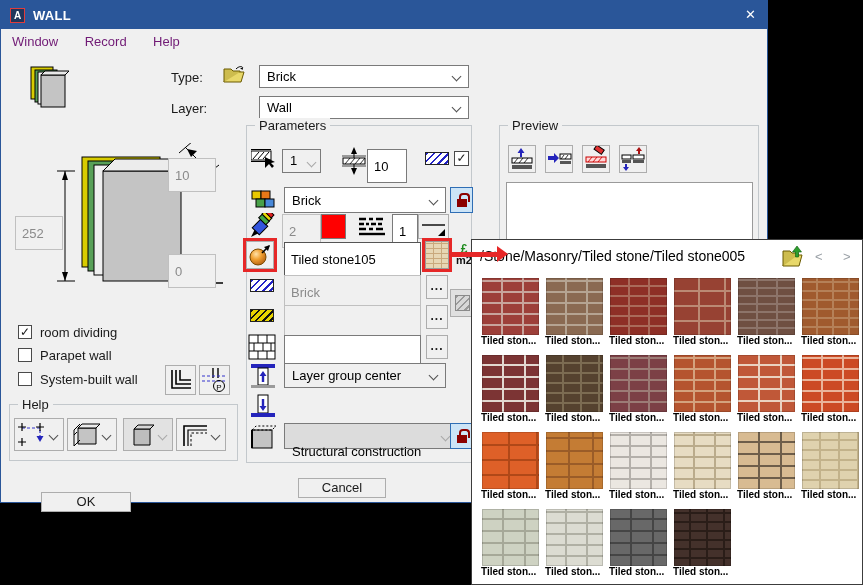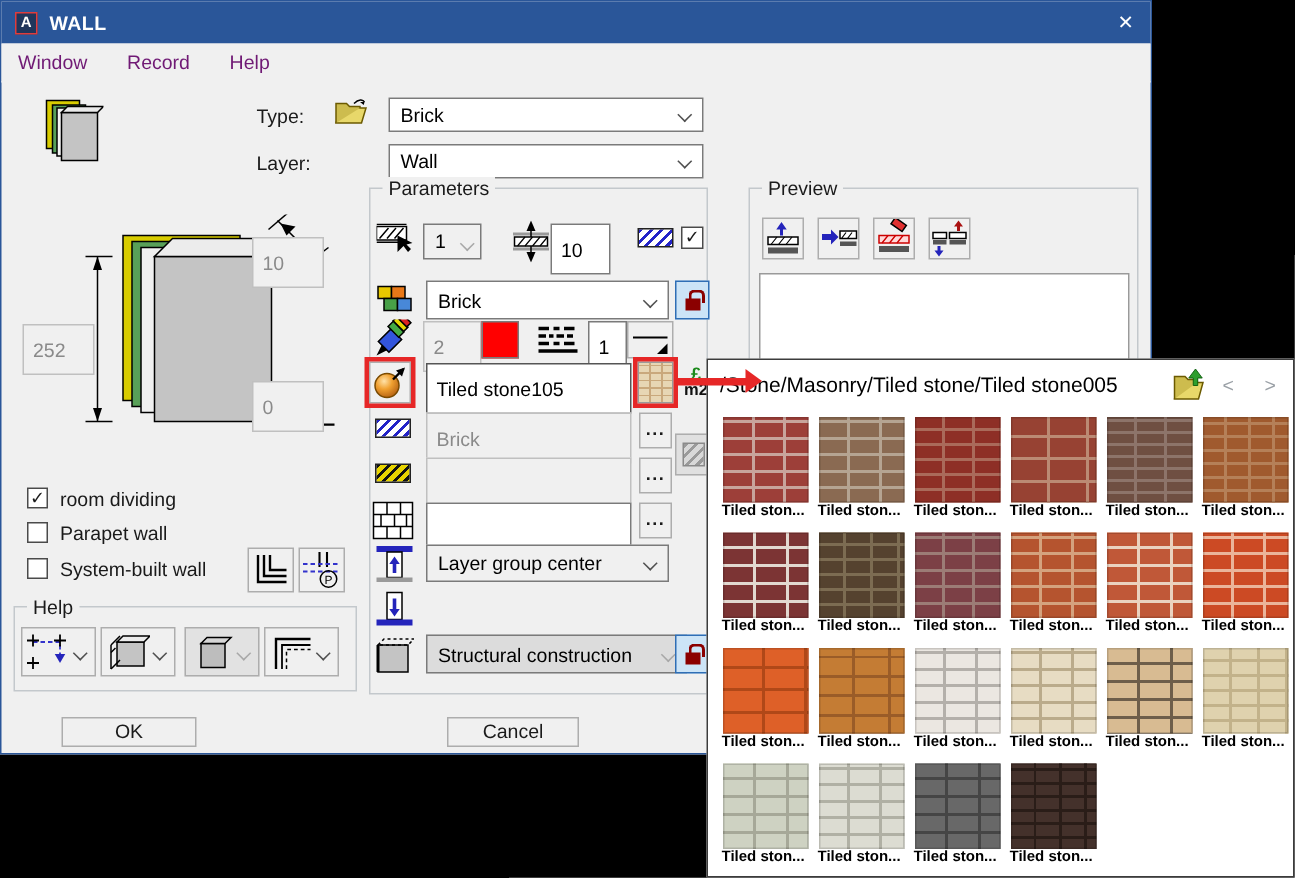--- a/index.html
+++ b/index.html
@@ -200,21 +200,21 @@
   </div>
   <div class="btn" style="left:175px;top:417px;width:50px;height:33px">
     <svg style="position:absolute;left:4px;top:3px" width="28" height="26" viewBox="0 0 28 26">
       <path d="M3 24 L3 4 L26 4" fill="none" stroke="#000" stroke-width="1.6"></path>
       <path d="M7 24 L7 8 L26 8" fill="none" stroke="#000" stroke-width="1.2"></path>
       <path d="M10 24 L10 11 L26 11" fill="none" stroke="#000" stroke-width="1" stroke-dasharray="2.5 2"></path>
     </svg>
     <span class="chev" style="right:6px;top:13px"></span>
   </div>
 
-  <div class="btn" style="left:40px;top:477px;width:90px;height:20px;font-size:13px;line-height:18px">OK</div>
+  <div class="btn" style="left:40px;top:491px;width:90px;height:20px;font-size:13px;line-height:18px">OK</div>
   <div class="btn" style="left:297px;top:477px;width:88px;height:20px;font-size:13px;line-height:18px">Cancel</div>
 
   <div class="group" style="left:245px;top:124px;width:226px;height:338px">
     <span class="legend">Parameters</span>
   </div>
 
   <svg class="abs" style="left:250px;top:148px" width="26" height="20" viewBox="0 0 26 20">
     <rect x="0" y="2" width="20" height="9" fill="#fff" stroke="#000"></rect>
     <path d="M2 10 l6 -7 M7 10 l6 -7 M12 10 l6 -7" stroke="#000"></path>
     <line x1="0" y1="0.5" x2="20" y2="0.5" stroke="#000"></line>
@@ -330,21 +330,21 @@
     <rect x="8" y="2" width="10" height="18" fill="#fff" stroke="#000"></rect>
     <polygon points="13,18 9.5,13 11.8,13 11.8,6 14.2,6 14.2,13 16.5,13" fill="#2424bb"></polygon>
     <rect x="1" y="20" width="24" height="4" fill="#2424bb"></rect>
   </svg>
 
   <svg class="abs" style="left:247px;top:422px" width="28" height="28" viewBox="0 0 28 28">
     <rect x="4" y="7" width="20" height="18" fill="#c4c4c4" stroke="#000"></rect>
     <polygon points="4,7 8,3 28,3 24,7" fill="none" stroke="#000" stroke-dasharray="2 2"></polygon>
     <line x1="4" y1="7" x2="4" y2="25" stroke="#000" stroke-width="2"></line>
   </svg>
-  <div class="combo dim abs" style="left:283px;top:422px;width:174px;height:26px;padding-top:5px">
+  <div class="combo dim abs" style="left:283px;top:422px;width:174px;height:26px;padding-top:20px">
     <span>Structural construction</span><span class="chev faint" style="top:9px"></span>
   </div>
   <div class="lockbtn" style="left:449px;top:422px">
       <span class="lock"></span>
     </div>
 
   <div class="group" style="left:498px;top:124px;width:260px;height:338px">
     <span class="legend">Preview</span>
   </div>
   <div class="pbtn" style="left:507px;top:144px">

